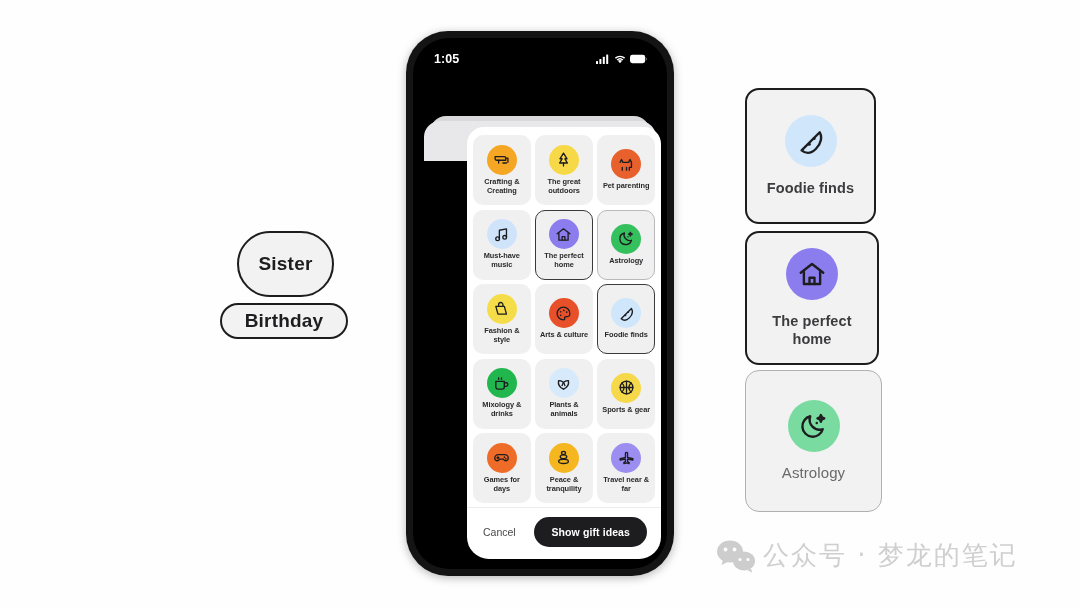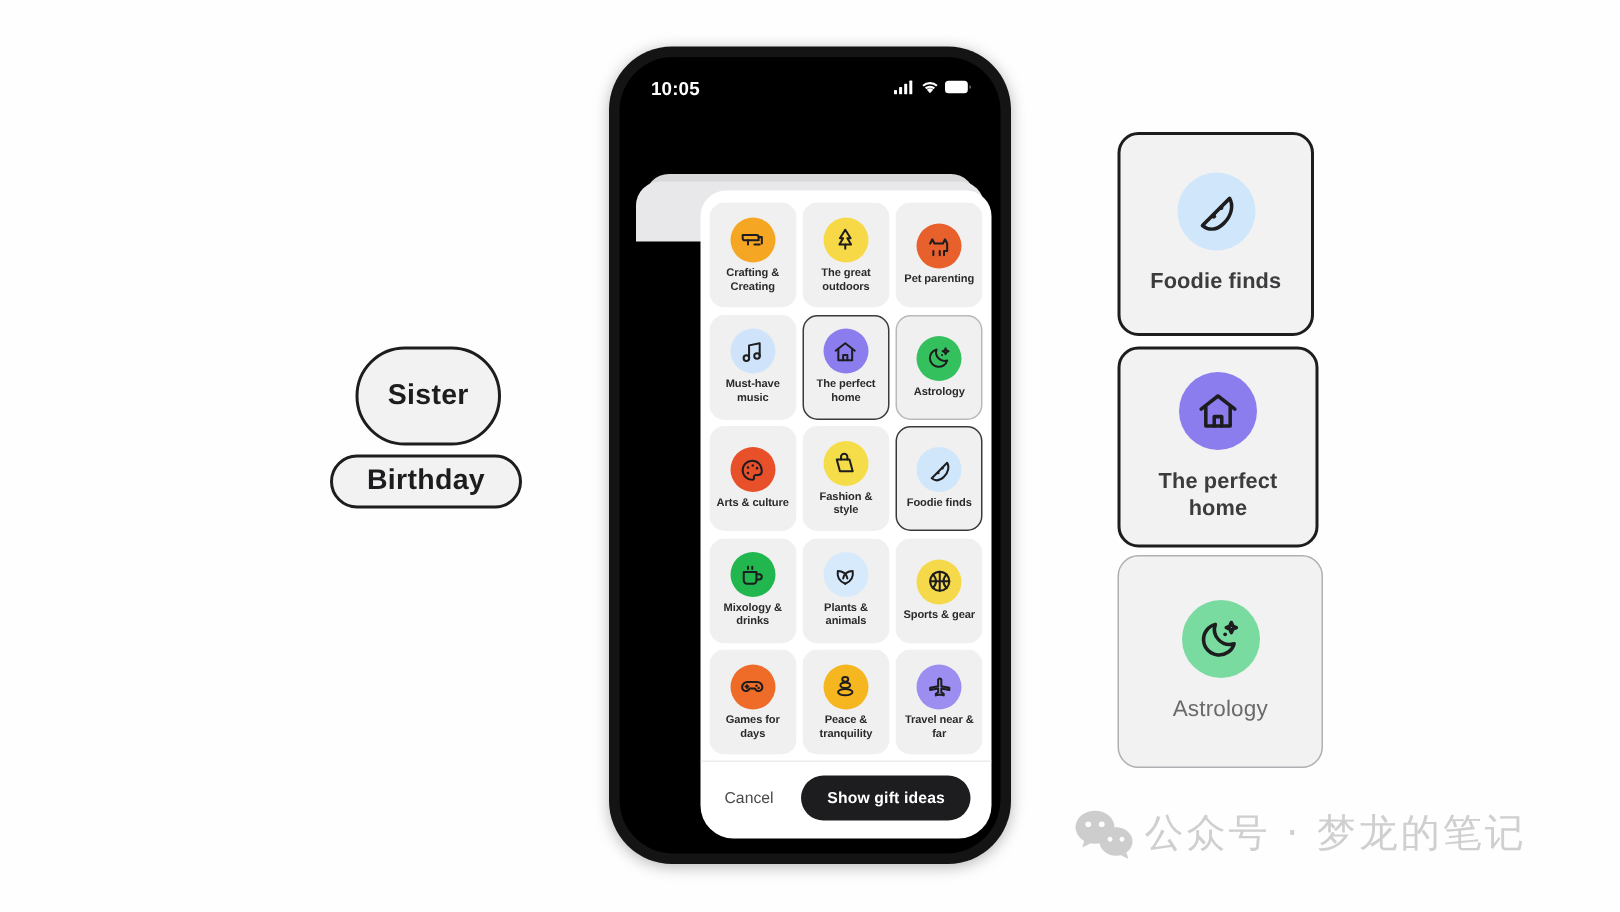--- a/index.html
+++ b/index.html
@@ -249,21 +249,21 @@
   <div class="pill" id="pill-birthday">
     <span>Birthday</span>
   </div>
 
   <div id="phone">
     <div id="phone-screen">
 
       <div id="notch"></div>
 
       <div id="status-bar">
-        <span id="status-time">10:05</span>
+        <span id="status-time">1:05</span>
         <span id="status-right">
           <span>
             <svg width="13" height="10" viewBox="0 0 13 10" fill="#fff">
               <rect x="0" y="7" width="2" height="3" rx=".5"></rect>
               <rect x="3.4" y="5" width="2" height="5" rx=".5"></rect>
               <rect x="6.8" y="2.8" width="2" height="7.2" rx=".5"></rect>
               <rect x="10.2" y="0.6" width="2" height="9.4" rx=".5"></rect>
             </svg>
           </span>
           <span>
@@ -338,39 +338,39 @@
                 <span class="tile-icon" style="background: rgb(53, 192, 94);">
                   <svg viewBox="0 0 24 24">
                     <path stroke="#1d1d1f" stroke-width="1.9" fill="none" stroke-linecap="round" stroke-linejoin="round" d="M19 14.5A8 8 0 0 1 9 4.2a8.3 8.3 0 1 0 10 10.3z"></path>
                     <path stroke="#1d1d1f" stroke-width="1.9" fill="none" stroke-linecap="round" stroke-linejoin="round" d="M17.5 3.2l.8 1.9 1.9.8-1.9.8-.8 1.9-.8-1.9-1.9-.8 1.9-.8z"></path>
                     <circle fill="#1d1d1f" cx="14.2" cy="9.5" r="1"></circle>
                   </svg>
                 </span>
                 <span class="tile-label">Astrology</span>
               </div>
               <div class="tile">
+                <span class="tile-icon" style="background: rgb(245, 221, 74);">
+                  <svg viewBox="0 0 24 24">
+                    <path stroke="#1d1d1f" stroke-width="1.9" fill="none" stroke-linecap="round" stroke-linejoin="round" d="M4 9h12l3 11H7L4 9z"></path>
+                    <path stroke="#1d1d1f" stroke-width="1.9" fill="none" stroke-linecap="round" stroke-linejoin="round" d="M8 9V6.5a3 3 0 0 1 6 0V9"></path>
+                  </svg>
+                </span>
+                <span class="tile-label">Fashion &amp; style</span>
+              </div>
+              <div class="tile">
                 <span class="tile-icon" style="background: rgb(232, 80, 42);">
                   <svg viewBox="0 0 24 24">
                     <path stroke="#1d1d1f" stroke-width="1.9" fill="none" stroke-linecap="round" stroke-linejoin="round" d="M12 3a9 9 0 1 0 0 18c1.4 0 2-1 1.6-2-.5-1.4.5-2.5 2-2.5H18a3.6 3.6 0 0 0 3-3.5C21 7 17 3 12 3z"></path>
                     <circle fill="#1d1d1f" cx="8" cy="9.5" r="1.2"></circle>
                     <circle fill="#1d1d1f" cx="12.5" cy="7.5" r="1.2"></circle>
                     <circle fill="#1d1d1f" cx="16.5" cy="10" r="1.2"></circle>
                     <circle fill="#1d1d1f" cx="8" cy="14.5" r="1.2"></circle>
                   </svg>
                 </span>
                 <span class="tile-label">Arts &amp; culture</span>
-              </div>
-              <div class="tile">
-                <span class="tile-icon" style="background: rgb(245, 221, 74);">
-                  <svg viewBox="0 0 24 24">
-                    <path stroke="#1d1d1f" stroke-width="1.9" fill="none" stroke-linecap="round" stroke-linejoin="round" d="M4 9h12l3 11H7L4 9z"></path>
-                    <path stroke="#1d1d1f" stroke-width="1.9" fill="none" stroke-linecap="round" stroke-linejoin="round" d="M8 9V6.5a3 3 0 0 1 6 0V9"></path>
-                  </svg>
-                </span>
-                <span class="tile-label">Fashion &amp; style</span>
               </div>
               <div class="tile sel-strong">
                 <span class="tile-icon" style="background: rgb(207, 230, 251);">
                   <svg viewBox="0 0 24 24">
                     <path stroke="#1d1d1f" stroke-width="1.9" fill="none" stroke-linecap="round" stroke-linejoin="round" d="M4.5 19.5 19 5c2 3.5 1.3 9-3 13.2-4.2 4.2-8.4 3.8-11.5 1.3z"></path>
                     <circle fill="#1d1d1f" cx="10.5" cy="14.5" r="1.3"></circle>
                     <circle fill="#1d1d1f" cx="14.5" cy="10" r="1.2"></circle>
                   </svg>
                 </span>
                 <span class="tile-label">Foodie finds</span>

